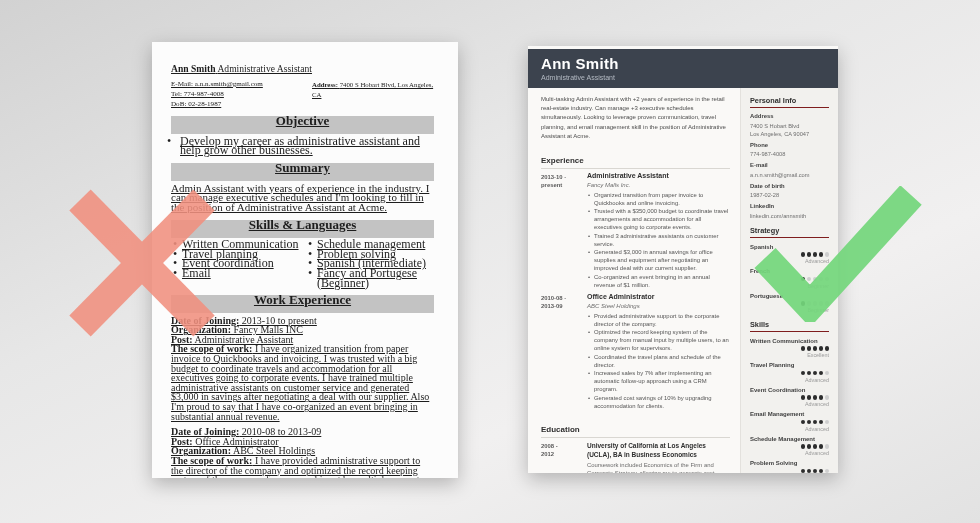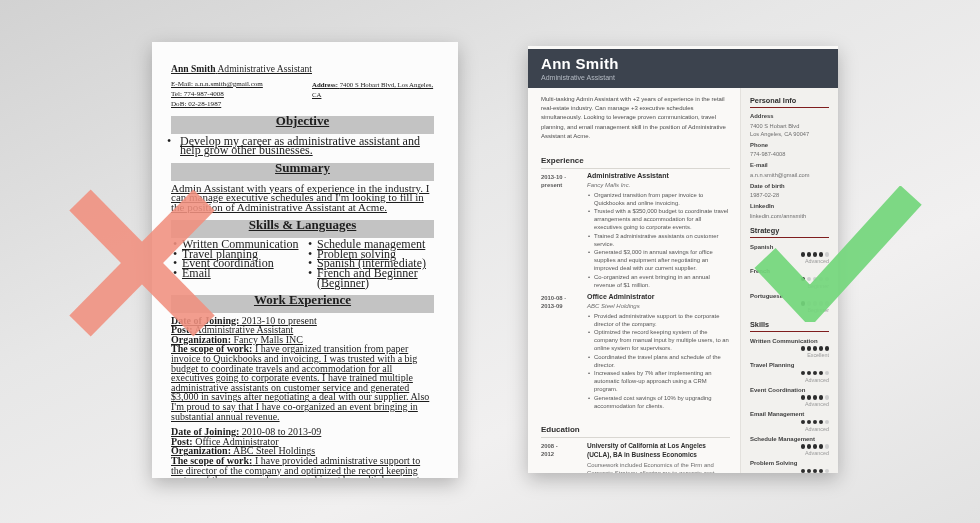--- a/index.html
+++ b/index.html
@@ -129,30 +129,30 @@
       <ul class="b-bullets" id="bad-skills-col1">
           <li>Written Communication</li>
           <li>Travel planning</li>
           <li>Event coordination</li>
           <li>Email</li>
         </ul>
       <ul class="b-bullets" id="bad-skills-col2">
           <li>Schedule management</li>
           <li>Problem solving</li>
           <li>Spanish (intermediate)</li>
-          <li>French and Beginner (Beginner)</li>
+          <li>Fancy and Portugese (Beginner)</li>
         </ul>
     </div>
 
     <div class="b-bar">Work Experience</div>
     <div id="bad-jobs">
         <div class="b-job">
           <div class="b-line"><span class="b-label">Date of Joining:</span> 2013-10 to present</div>
+          <div class="b-line"><span class="b-label">Organization:</span> Fancy Malls INC</div>
           <div class="b-line"><span class="b-label">Post:</span> Administrative Assistant</div>
-          <div class="b-line"><span class="b-label">Organization:</span> Fancy Malls INC</div>
           <div class="b-line"><span class="b-label">The scope of work:</span> I have organized transition from paper invoice to Quickbooks and invoicing. I was trusted with a big budget to coordinate travels and accommodation for all executives going to corporate events. I have trained multiple administrative assistants on customer service and generated $3,000 in savings after negotiating a deal with our supplier. Also I'm proud to say that I have co-organized an event bringing in substantial annual revenue.</div>
         </div>
         <div class="b-job">
           <div class="b-line"><span class="b-label">Date of Joining:</span> 2010-08 to 2013-09</div>
           <div class="b-line"><span class="b-label">Post:</span> Office Administrator</div>
           <div class="b-line"><span class="b-label">Organization:</span> ABC Steel Holdings</div>
           <div class="b-line"><span class="b-label">The scope of work:</span> I have provided administrative support to the director of the company and optimized the record keeping system of the company from manual input by multiple users, to an online system for supervisors. I have also coordinated the travel plans and schedule of the director and increased sales after implementing an automatic follow-up approach using a CRM program. Generated cost savings by upgrading accommodation for clients.</div>
         </div>
       </div>
 

